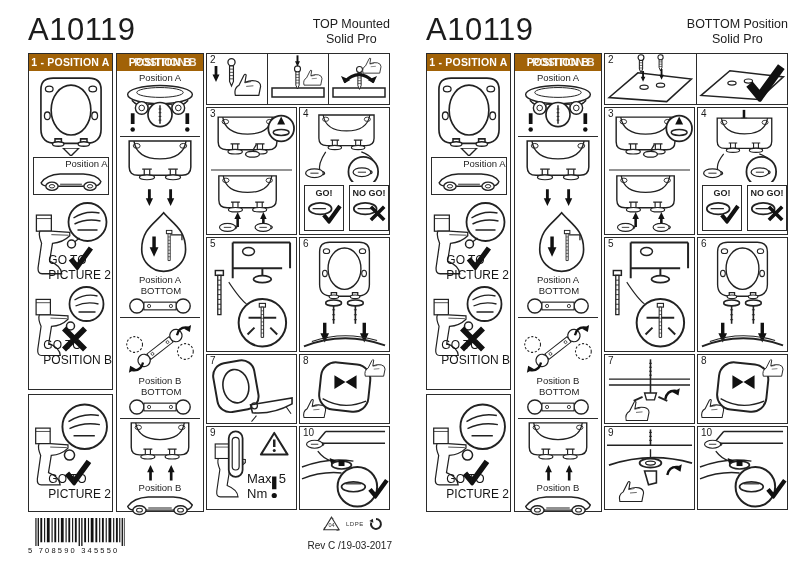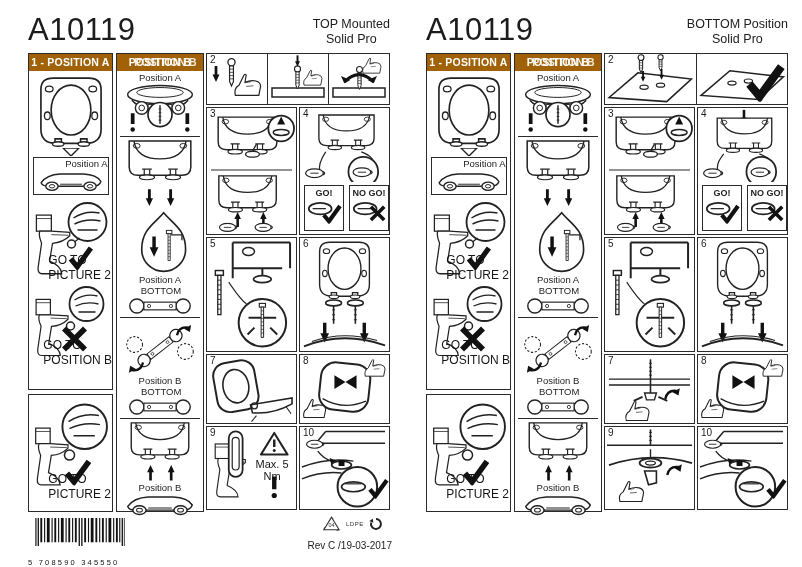--- a/index.html
+++ b/index.html
@@ -27,23 +27,23 @@
   svg{display:block;}
   .slab{font-size:9.5px;text-align:right;color:#1c1c1c;line-height:1.15;}
   .sep{border-top:1.2px solid #2b2b2b;width:100%;margin:2px 0;}
   .fig{position:relative;}
   .gotx{position:absolute;font-size:12px;line-height:1.3;color:#161616;}
   .gotx span{display:block;}
   .callout{border:1.5px solid #2b2b2b;width:74px;margin:1px auto 3px auto;padding:1px 0 2px 0;background:#fff;}
   .gonogo{position:absolute;bottom:3px;left:4px;right:4px;display:flex;gap:5px;}
   .gbox{flex:1;border:1.3px solid #2b2b2b;height:44px;text-align:center;position:relative;background:#fff;}
   .gbox .glabel{font-size:9px;font-weight:bold;margin-top:2px;}
-  .maxlbl{position:absolute;left:40px;top:31px;width:50px;text-align:center;font-size:11px;color:#161616;}
+  .maxlbl{position:absolute;left:40px;top:44px;width:50px;font-size:13px;color:#161616;}
   .barcode{position:absolute;left:8px;top:508px;width:112px;}
-  .bdigits{font-size:7.5px;letter-spacing:2.2px;color:#111;margin-top:12px;white-space:nowrap;}
+  .bdigits{font-size:7.5px;letter-spacing:2.2px;color:#111;margin-top:0px;white-space:nowrap;}
   .ecoline{position:absolute;left:302px;top:505px;display:flex;align-items:center;gap:5px;}
   .ecolbl{font-size:6px;color:#333;letter-spacing:0.5px;}
   .tri04{position:relative;}
   .tri04 .code{position:absolute;left:0;right:0;top:7px;text-align:center;font-size:5.5px;color:#333;}
   .rev{position:absolute;right:3px;top:530px;font-size:10px;color:#222;}
 </style>
 </head>
 <body>
 
 <svg width="0" height="0" style="position:absolute" aria-hidden="true">

